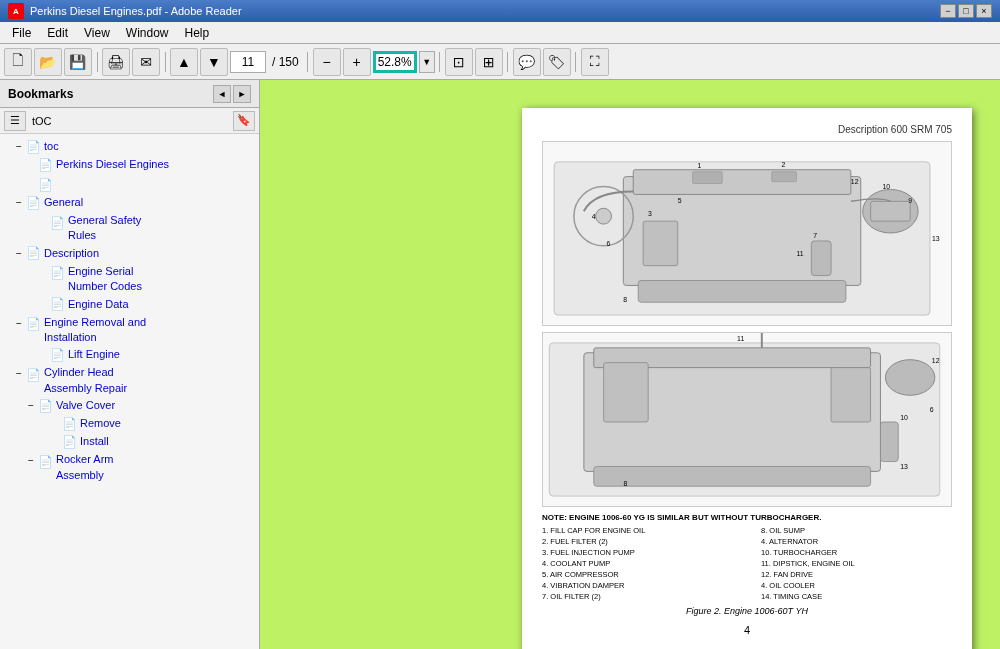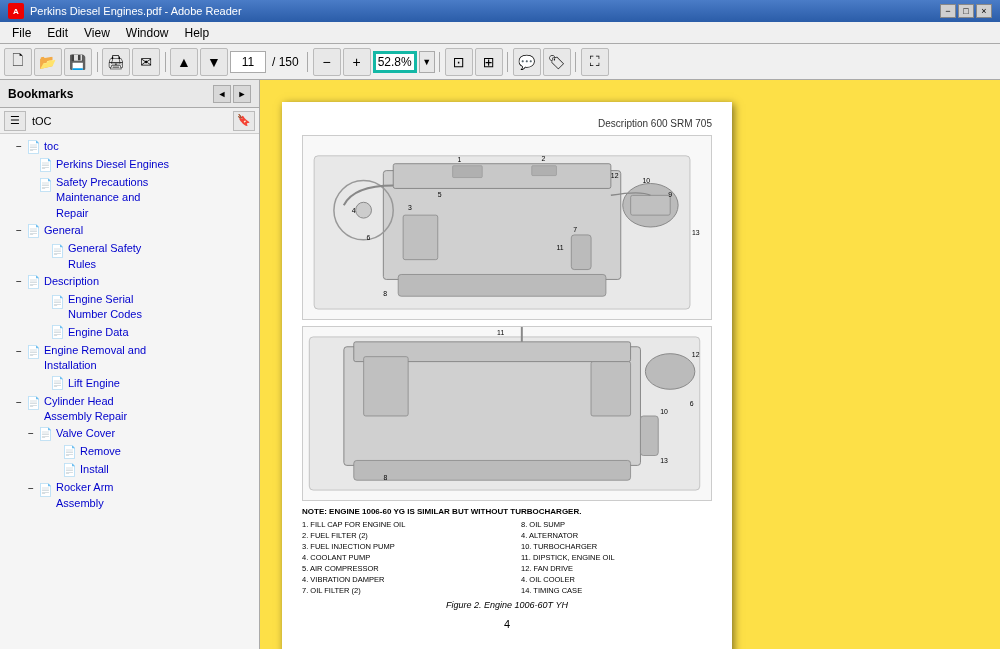--- a/index.html
+++ b/index.html
@@ -116,25 +116,25 @@
     .tree-icon { width: 16px; height: 16px; display: inline-flex; align-items: center; justify-content: center; flex-shrink: 0; margin-top: 0px; }
     .tree-label { font-size: 11px; color: #000; flex: 1; padding-left: 2px; }
     .tree-label a { color: #0000cc; text-decoration: none; }
 
     
     .bm-icon { color: #4466aa; font-size: 12px; }
 
     
     .pdf-area {
       flex: 1;
-      background: #fde047;
+      background: #bef264;
       overflow: auto;
       display: flex;
-      justify-content: flex-start;
-      padding: 22px;
+      justify-content: flex-end;
+      padding: 28px;
     }
     .pdf-page {
       background: white;
       width: 450px;
       min-height: 570px;
       padding: 16px 20px;
       position: relative;
       box-shadow: 2px 2px 8px rgba(0,0,0,0.5);
     }
 
@@ -244,21 +244,20 @@
         <span class="tree-toggle"></span>
         <span class="tree-icon bm-icon">📄</span>
         <span class="tree-label"><a href="#">Perkins Diesel Engines</a></span>
       </div>
 
       <div class="tree-item" style="align-items:flex-start;">
         <span class="tree-indent"></span>
         <span class="tree-indent"></span>
         <span class="tree-toggle" style="margin-top:2px;"></span>
         <span class="tree-icon bm-icon" style="margin-top:2px;">📄</span>
-        <span class="tree-label"><a href="#">Safety Precautions<br>Maintenance and<br>Repair</a></span>
       </div>
 
       <div class="tree-item">
         <span class="tree-indent"></span>
         <span class="tree-toggle">−</span>
         <span class="tree-icon bm-icon">📄</span>
         <span class="tree-label"><a href="#">General</a></span>
       </div>
 
       <div class="tree-item" style="align-items:flex-start;">

